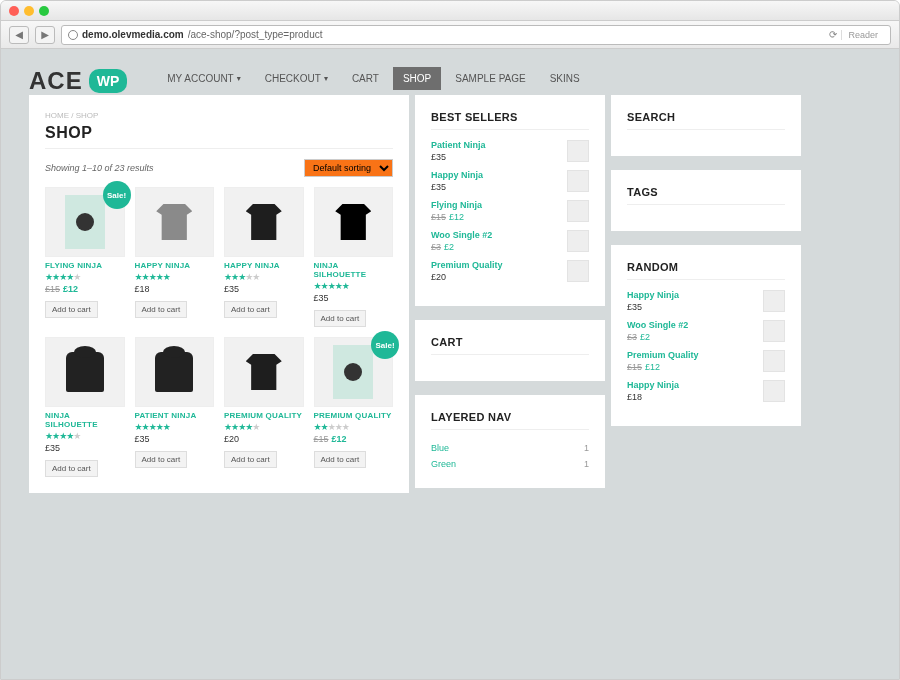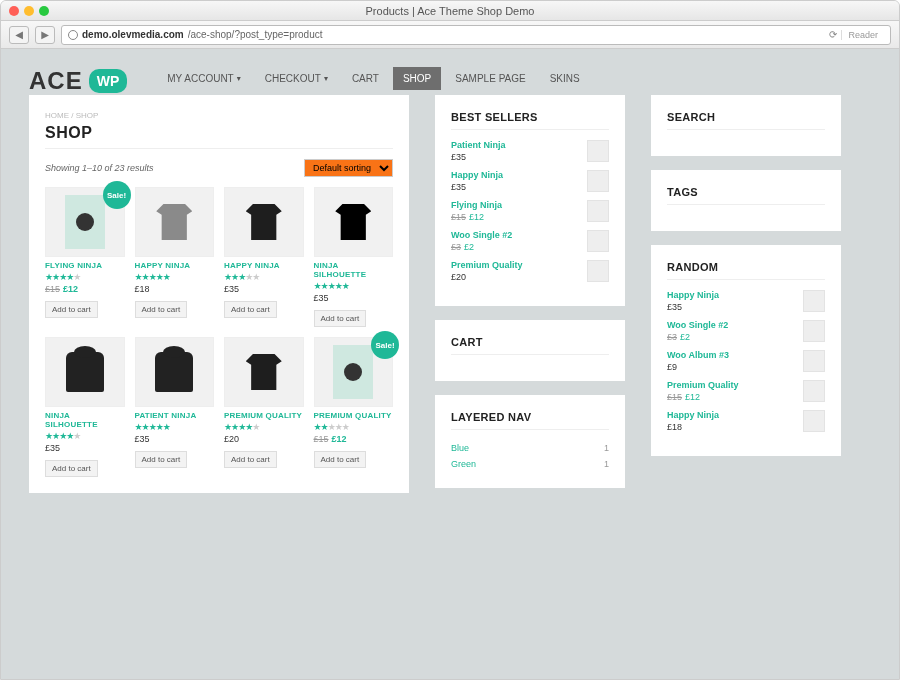--- a/index.html
+++ b/index.html
@@ -18,21 +18,21 @@
 .reader{font-size:9px;color:#999;padding:0 6px;border-left:1px solid #ddd}
 .viewport{flex:1;background:#d5dadb;overflow:auto;padding:18px 28px}
 .header{display:flex;align-items:flex-start;gap:30px;}
 .logo{display:flex;align-items:center;gap:6px}
 .logo-ace{font-size:24px;font-weight:900;letter-spacing:1px;color:#333}
 .logo-wp{background:#1fb897;color:#fff;font-size:14px;font-weight:700;padding:4px 8px;border-radius:10px}
 .menu{display:flex;gap:4px;font-size:10px;color:#555;align-items:center}
 .menu-item{padding:6px 10px;cursor:pointer;display:flex;align-items:center;gap:3px}
 .menu-item.active{background:#6e6e6e;color:#fff}
 .chev{font-size:8px}
-.layout{display:flex;gap:26px;align-items:flex-start}
+.layout{display:flex;gap:6px;align-items:flex-start}
 .panel{background:#fff;padding:16px}
 .main{flex:0 0 380px}
 .breadcrumb{font-size:8px;color:#bbb;margin-bottom:4px}
 h2.page-title{font-size:16px;font-weight:800;letter-spacing:0.5px;color:#222;margin-bottom:6px}
 .divider{border:none;border-top:1px solid #eee;margin:6px 0 10px}
 .toolbar-row{display:flex;justify-content:space-between;align-items:center;font-size:9px;color:#666;margin-bottom:10px}
 .toolbar-row em{font-style:italic}
 .sort{border:1px solid #ccc;background:#f97316;font-size:9px;padding:2px 4px}
 .grid{display:grid;grid-template-columns:repeat(4,1fr);gap:10px}
 .card{position:relative}
@@ -68,21 +68,20 @@
 </head>
 <body>
 
 <div class="browser">
   <div class="titlebar">
     <div class="traffic">
       <span class="tl-close"></span>
       <span class="tl-min"></span>
       <span class="tl-max"></span>
     </div>
-    <div class="titlebar-title">Products | Ace Theme Shop Demo</div>
   </div>
   <div class="toolbar">
     <div class="nav-btn">◀</div>
     <div class="nav-btn">▶</div>
     <div class="urlbar">
       <span class="globe"></span>
       <span style="font-weight:700;color:#333">demo.olevmedia.com</span>
       <input value="/ace-shop/?post_type=product" style="">
       <span style="color:#888">⟳</span>
       <span class="reader">Reader</span>
@@ -208,24 +207,20 @@
           <div id="random">
               <div class="seller">
                 <div class="info"><a href="#">Happy Ninja</a><div class="sp">£35</div></div>
                 <div class="mini"></div>
               </div>
               <div class="seller">
                 <div class="info"><a href="#">Woo Single #2</a><div class="sp"><span class="old">£3</span><span class="new">£2</span></div></div>
                 <div class="mini"></div>
               </div>
               <div class="seller">
-                <div class="info"><a href="#">Woo Album #3</a><div class="sp">£9</div></div>
-                <div class="mini"></div>
-              </div>
-              <div class="seller">
                 <div class="info"><a href="#">Premium Quality</a><div class="sp"><span class="old">£15</span><span class="new">£12</span></div></div>
                 <div class="mini"></div>
               </div>
               <div class="seller">
                 <div class="info"><a href="#">Happy Ninja</a><div class="sp">£18</div></div>
                 <div class="mini"></div>
               </div>
             </div>
         </div>
       </div>

